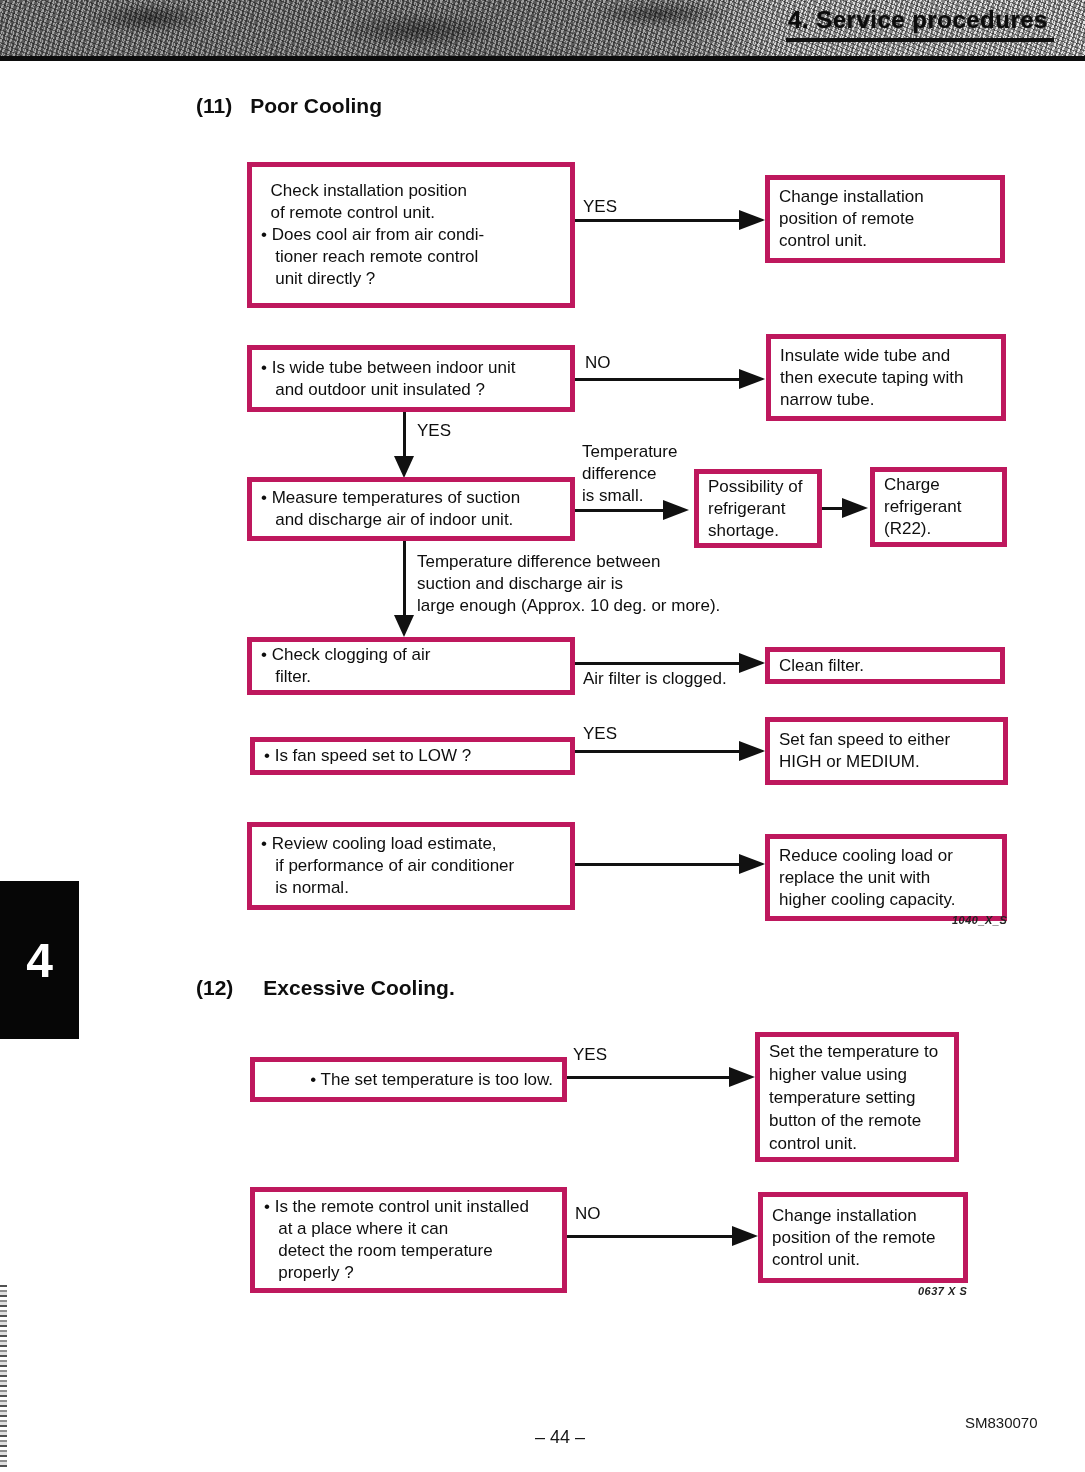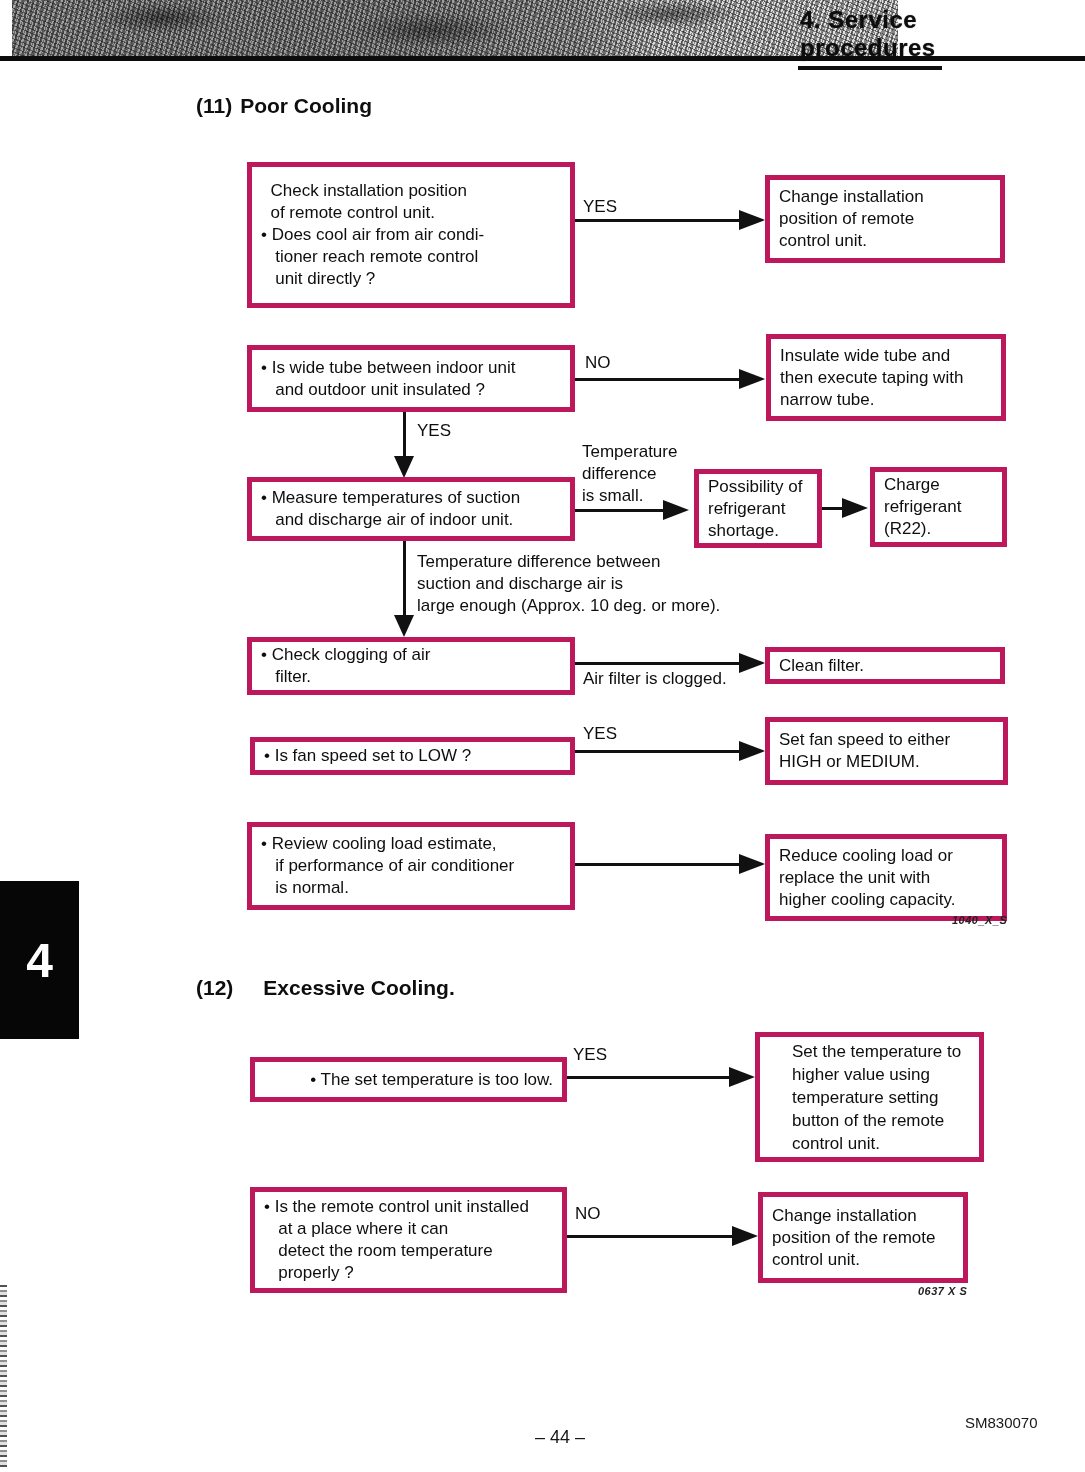--- a/index.html
+++ b/index.html
@@ -3,42 +3,42 @@
 <meta charset="utf-8">
 <style>
   html,body { margin:0; padding:0; background:#e8e8e8; }
   .page {
     position:relative; width:1085px; height:1472px; margin:0 auto;
     background:#ffffff; overflow:hidden;
     font-family:"Liberation Sans", sans-serif; color:#111;
   }
   
   .banner {
-    position:absolute; left:12px; top:0; width:886px; height:56px;
+    position:absolute; left:0; top:0; width:1085px; height:56px;
     background:
       radial-gradient(90px 22px at 150px 18px, rgba(0,0,0,.45), transparent 70%),
       radial-gradient(120px 26px at 420px 30px, rgba(0,0,0,.40), transparent 70%),
       radial-gradient(100px 20px at 660px 14px, rgba(0,0,0,.42), transparent 70%),
       repeating-linear-gradient(23deg, rgba(20,20,20,.50) 0 1px, transparent 1px 4px),
       repeating-linear-gradient(-67deg, rgba(30,30,30,.45) 0 1px, transparent 1px 3px),
       repeating-linear-gradient(101deg, rgba(0,0,0,.38) 0 2px, rgba(255,255,255,.18) 2px 5px),
       linear-gradient(90deg, #8d8d8d 0%, #848484 45%, #9d9d9d 64%, #d2d2d2 73%, #dcdcdc 100%);
     text-decoration: underline;
   }
   .banner-title {
     position:absolute; left:786px; top:6px; display:inline-block;
     font-size:24px; font-weight:bold; letter-spacing:.5px; color:#0d0d0d;
     border-bottom:4px solid #101010; padding:0 6px 4px 2px;
     text-shadow:0 0 1px rgba(0,0,0,.6);
   }
   .banner-rule { position:absolute; left:0; top:56px; width:1085px; height:5px; background:#0c0c0c; }
 
   
   .sec-heading { position:absolute; font-size:21px; font-weight:bold; color:#0e0e0e; white-space:nowrap; }
-  .sec-heading .num { margin-right:8px; }
+  .sec-heading .num { margin-right:18px; }
   .sec-heading.wide-gap .num { margin-right:30px;text-align:center; }
 
   
   .box {
     position:absolute; box-sizing:border-box; background:#fff;
     border:5px solid #be185d; display:flex; align-items:center;
   }
   .box-text {
     white-space:pre-wrap; font-size:17px; line-height:22px; padding:4px 9px; color:#0e0e0e;
   }
@@ -188,21 +188,21 @@
   <div class="sec-heading wide-gap" style="left:196px; top:976px;">
     <span class="num">(12)</span><span>Excessive Cooling.</span>
   </div>
 
   <div class="box" style="left:250px; top:1057px; width:317px; height:45px;justify-content:flex-end;">
     <div class="box-text">• The set temperature is too low.</div>
   </div>
   <div class="lbl" style="left:573px; top:1044px;">YES</div>
   <div class="hl" style="left:567px; top:1076px; width:162px;"></div>
   <div class="ar" style="left:729px; top:1067px;"></div>
-  <div class="box" style="left:755px; top:1032px; width:229px; height:130px;padding-left:23px;">
+  <div class="box" style="left:755px; top:1032px; width:204px; height:130px;">
     <div class="box-text lh23">Set the temperature to
 higher value using
 temperature setting
 button of the remote
 control unit.</div>
   </div>
 
   <div class="box" style="left:250px; top:1187px; width:317px; height:106px;">
     <div class="box-text">• Is the remote control unit installed
    at a place where it can

